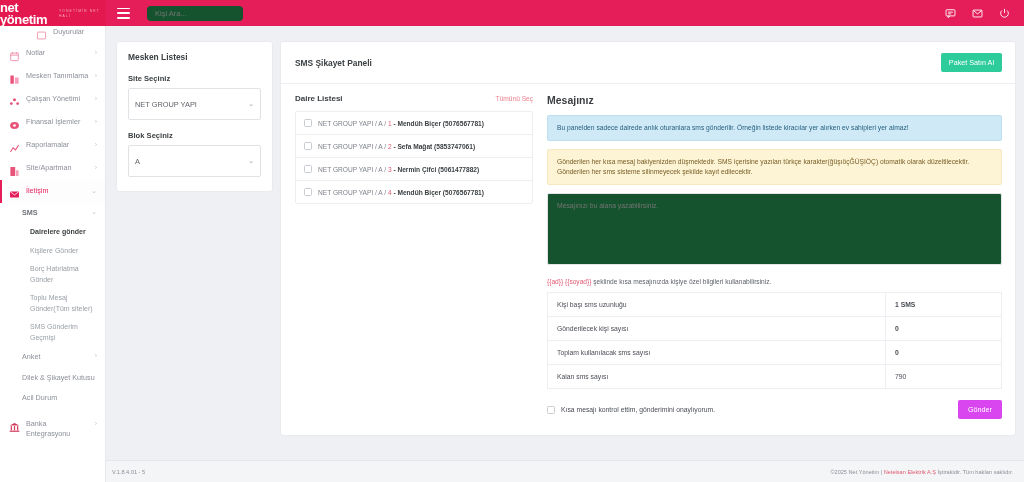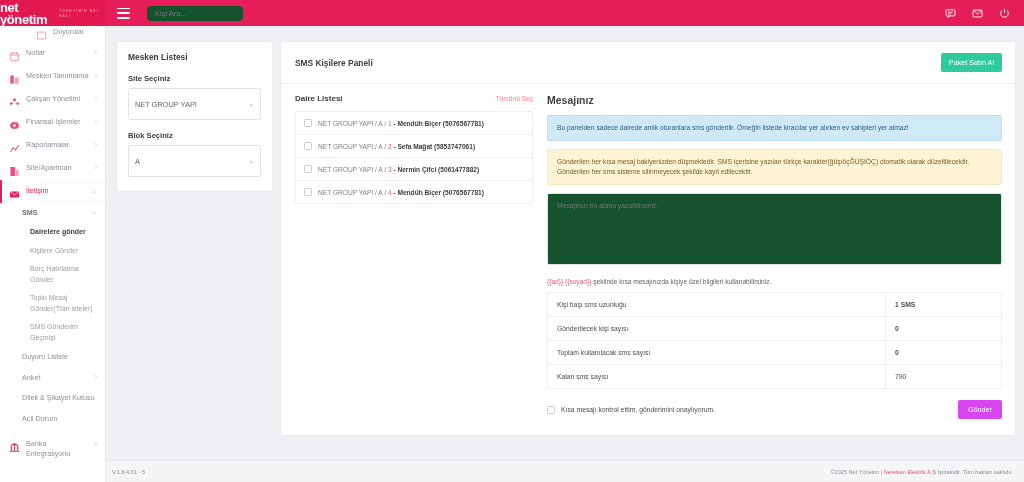--- a/index.html
+++ b/index.html
@@ -310,24 +310,20 @@
     <div class="nav-sub2">
       <span class="lbl">Borç Hatırlatma Gönder</span>
     </div>
     <div class="nav-sub2">
       <span class="lbl">Toplu Mesaj Gönder(Tüm siteler)</span>
     </div>
     <div class="nav-sub2">
       <span class="lbl">SMS Gönderim Geçmişi</span>
     </div>
 
-    <div class="nav-sub3">
-      <span class="lbl">Duyuru Listele</span>
-      <span class="chev"></span>
-    </div>
     <div class="nav-sub3">
       <span class="lbl">Anket</span>
       <span class="chev">›</span>
     </div>
     <div class="nav-sub3">
       <span class="lbl">Dilek &amp; Şikayet Kutusu</span>
       <span class="chev"></span>
     </div>
     <div class="nav-sub3">
       <span class="lbl">Acil Durum</span>
@@ -361,21 +357,21 @@
         </div>
         <div class="field-label">Blok Seçiniz</div>
         <div class="select" style="margin-bottom:0;">
           <span>A</span>
           <span class="caret">⌄</span>
         </div>
       </div>
 
       <div class="card card-sms">
         <div class="sms-head">
-          <h3>SMS Kişilere Paneli</h3>
+          <h3>SMS Şikayet Paneli</h3>
           <button class="btn-paket">Paket Satın Al</button>
         </div>
 
         <div class="sms-body">
 
           <div class="col-daire">
             <div class="daire-head">
               <h4>Daire Listesi</h4>
               <span class="tumunu">Tümünü Seç</span>
             </div>

